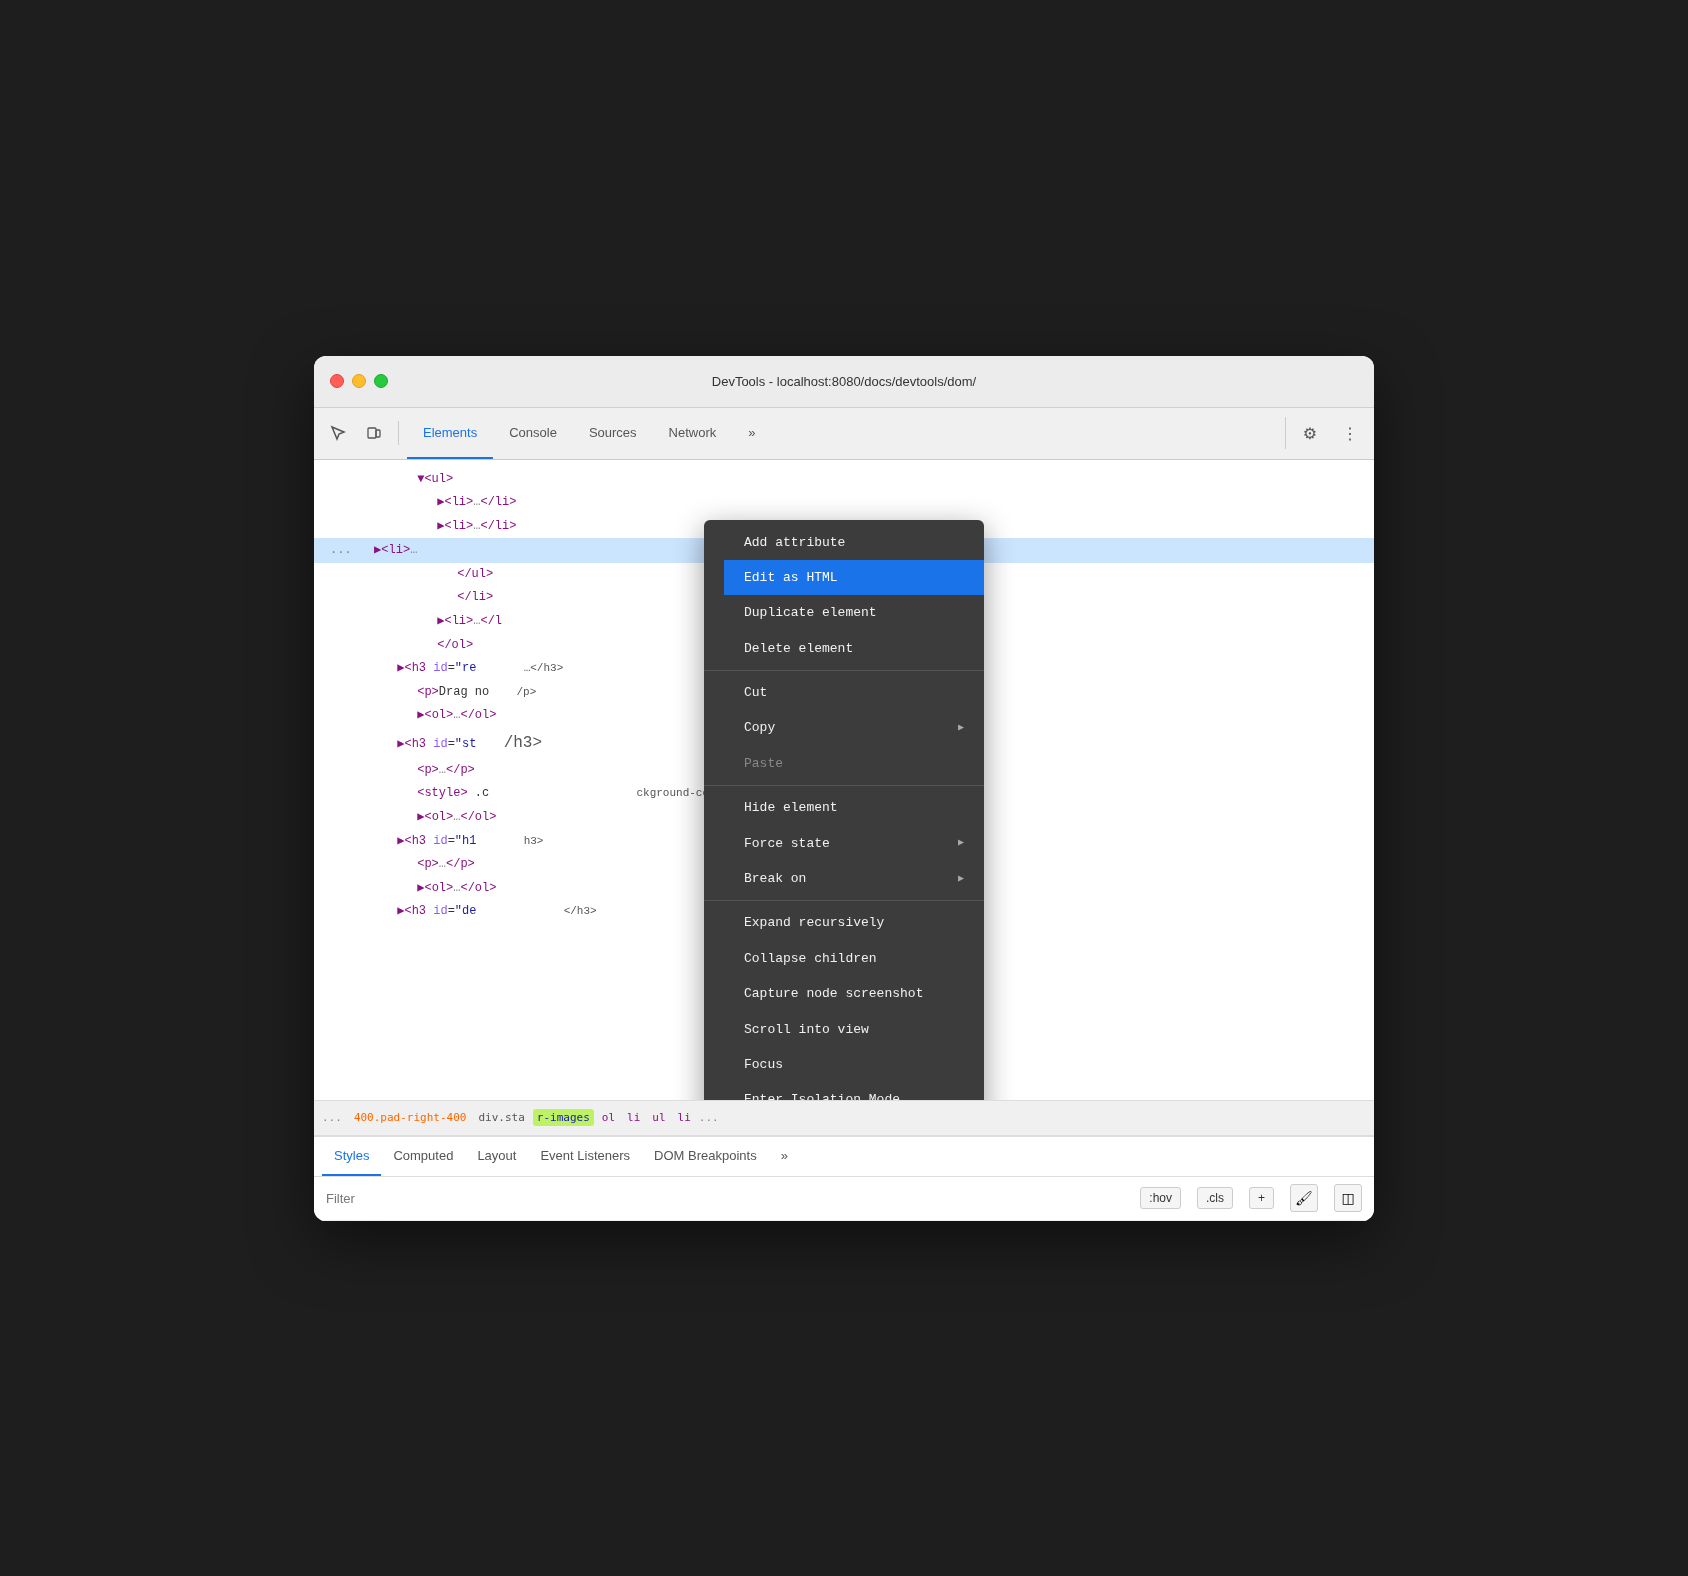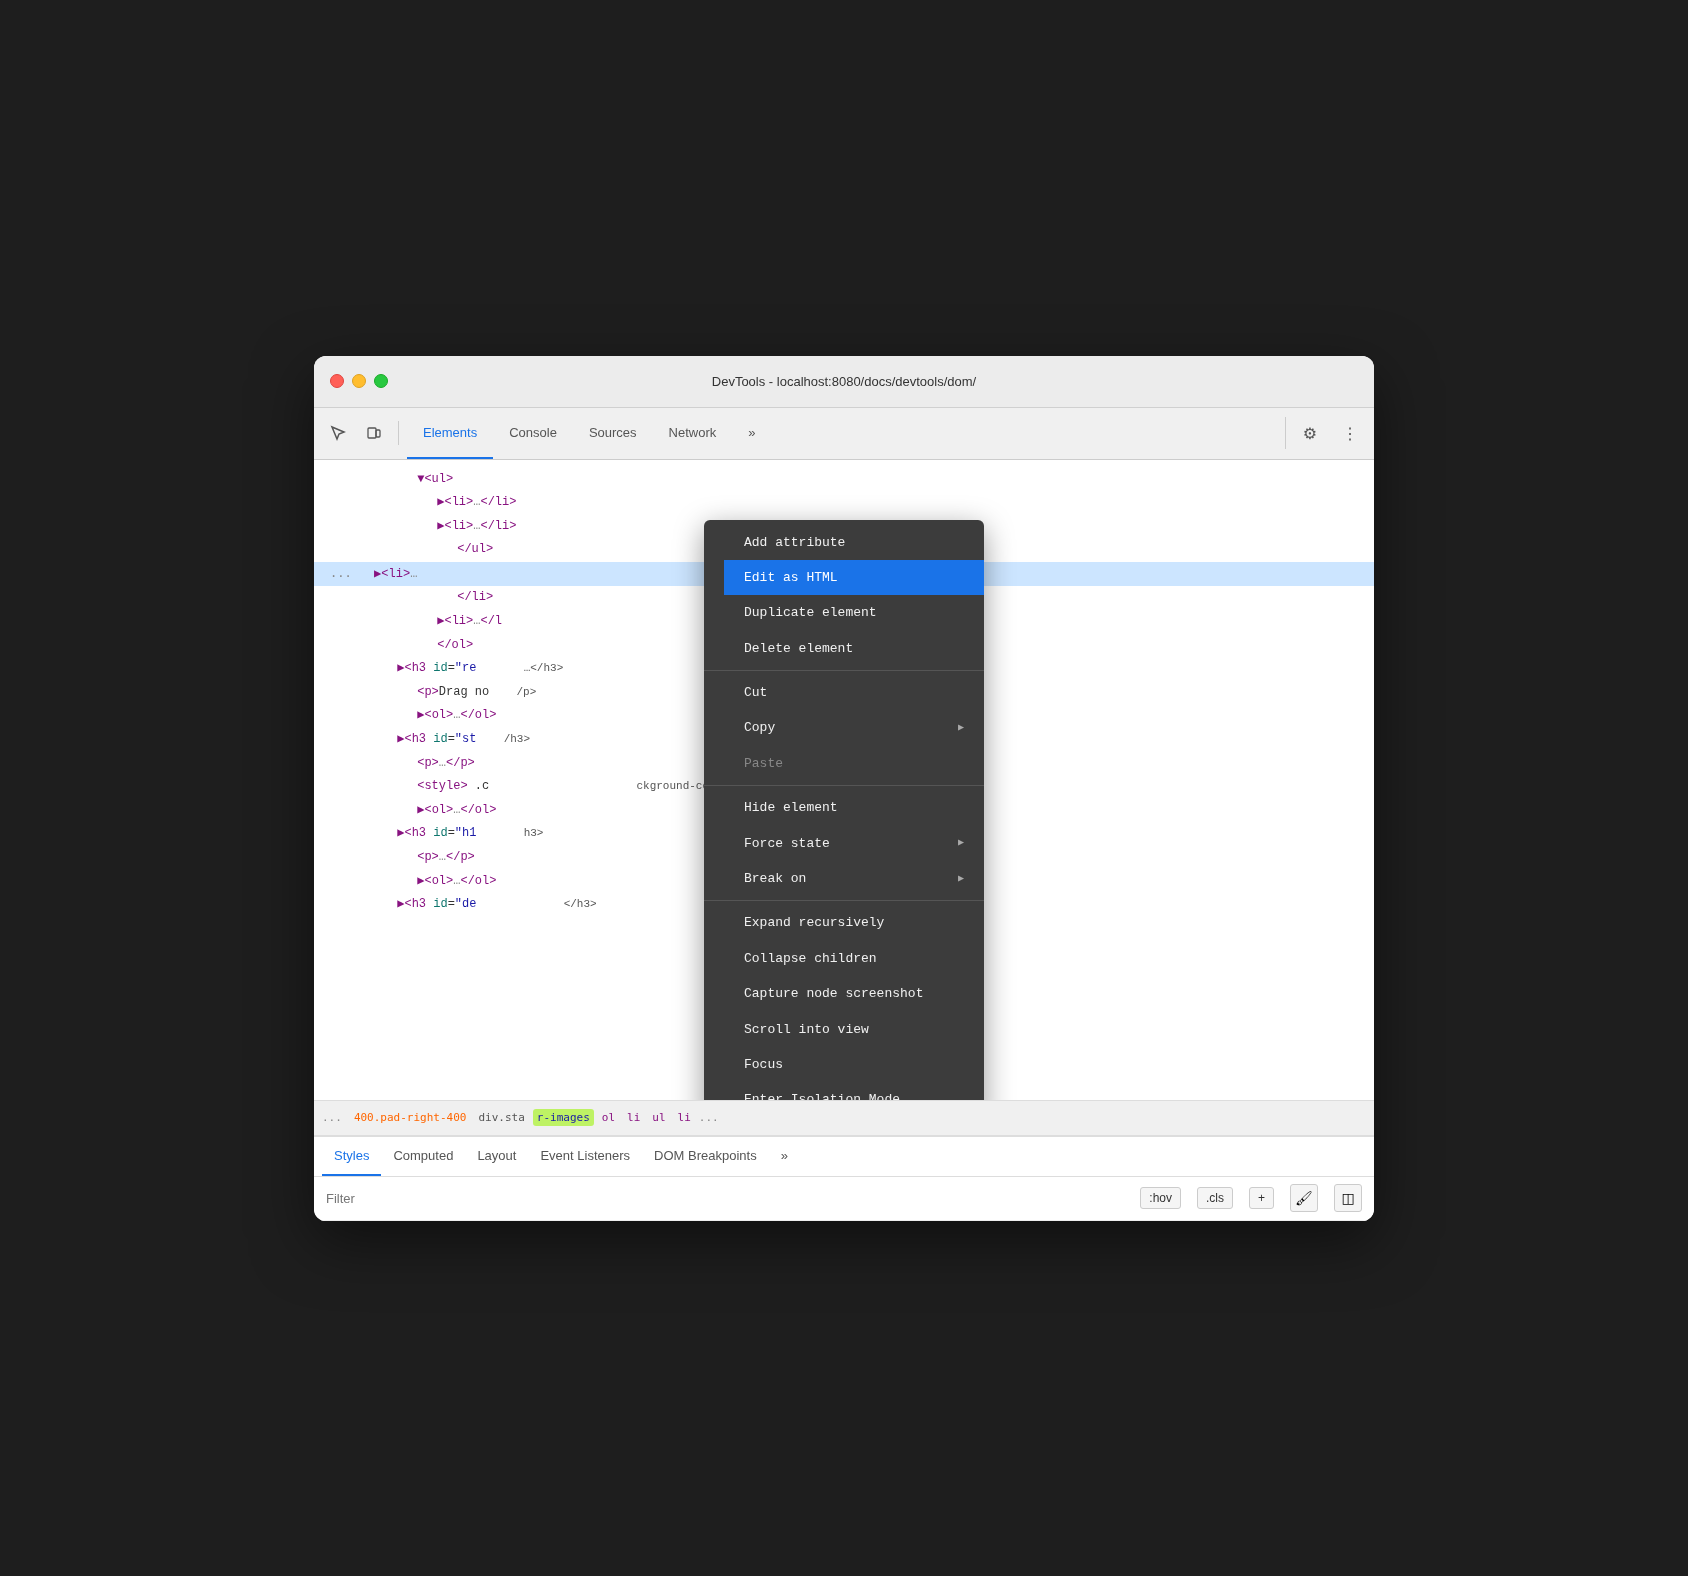--- a/index.html
+++ b/index.html
@@ -133,21 +133,21 @@
       padding: 1px 16px;
       white-space: nowrap;
     }
     .tree-line.selected {
       background: #cce5ff;
     }
     .tree-line .indent {
       display: inline-block;
     }
     .tag { color: #881280; }
-    .attr-name { color: #0f766e; }
+    .attr-name { color: #8b5cf6; }
     .attr-value { color: #1a1aa6; }
     .text-content { color: #333; }
     .ellipsis { color: #888; }
     .dots-label {
       color: #888;
       font-size: 12px;
       font-family: 'Menlo', monospace;
     }
     
     .context-menu {
@@ -334,31 +334,31 @@
         <span class="tag">▼&lt;ul&gt;</span>
       </div>
       <div class="tree-line">
         <span class="indent" style="padding-left:100px"></span>
         <span class="tag">▶&lt;li&gt;</span><span class="ellipsis">…</span><span class="tag">&lt;/li&gt;</span>
       </div>
       <div class="tree-line">
         <span class="indent" style="padding-left:100px"></span>
         <span class="tag">▶&lt;li&gt;</span><span class="ellipsis">…</span><span class="tag">&lt;/li&gt;</span>
       </div>
-      <div class="tree-line">
-        <span class="indent" style="padding-left:120px"></span>
-        <span class="tag">&lt;/ul&gt;</span>
-      </div>
       <div class="tree-line selected">
         <span class="dots-label" style="color:#888; margin-right:4px">...</span>
         <span class="indent" style="padding-left:4px"></span>
         <span class="tag">▶&lt;li&gt;</span><span class="ellipsis">…</span>
       </div>
       <div class="tree-line">
         <span class="indent" style="padding-left:120px"></span>
+        <span class="tag">&lt;/ul&gt;</span>
+      </div>
+      <div class="tree-line">
+        <span class="indent" style="padding-left:120px"></span>
         <span class="tag">&lt;/li&gt;</span>
       </div>
       <div class="tree-line">
         <span class="indent" style="padding-left:100px"></span>
         <span class="tag">▶&lt;li&gt;</span><span class="ellipsis">…</span><span class="tag">&lt;/l</span>
       </div>
       <div class="tree-line">
         <span class="indent" style="padding-left:100px"></span>
         <span class="tag">&lt;/ol&gt;</span>
       </div>
@@ -372,21 +372,21 @@
         <span class="tag">&lt;p&gt;</span><span class="text-content">Drag no</span>
         <span style="padding-left:20px; color:#555; font-size:11px">/p&gt;</span>
       </div>
       <div class="tree-line">
         <span class="indent" style="padding-left:80px"></span>
         <span class="tag">▶&lt;ol&gt;</span><span class="ellipsis">…</span><span class="tag">&lt;/ol&gt;</span>
       </div>
       <div class="tree-line">
         <span class="indent" style="padding-left:60px"></span>
         <span class="tag">▶&lt;h3 </span><span class="attr-name">id</span><span style="color:#333">=</span><span class="attr-value">"st</span>
-        <span style="padding-left:20px; color:#555; font-size:11px">/h3&gt;</span>
+        <span style="padding-left:20px; color:#555; font-size:16px">/h3&gt;</span>
       </div>
       <div class="tree-line">
         <span class="indent" style="padding-left:80px"></span>
         <span class="tag">&lt;p&gt;</span><span class="ellipsis">…</span><span class="tag">&lt;/p&gt;</span>
       </div>
       <div class="tree-line">
         <span class="indent" style="padding-left:80px"></span>
         <span class="tag">&lt;style&gt;</span><span class="text-content"> .c</span>
         <span style="padding-left:140px; color:#555; font-size:11px">ckground-color: orange; }</span>
       </div>

